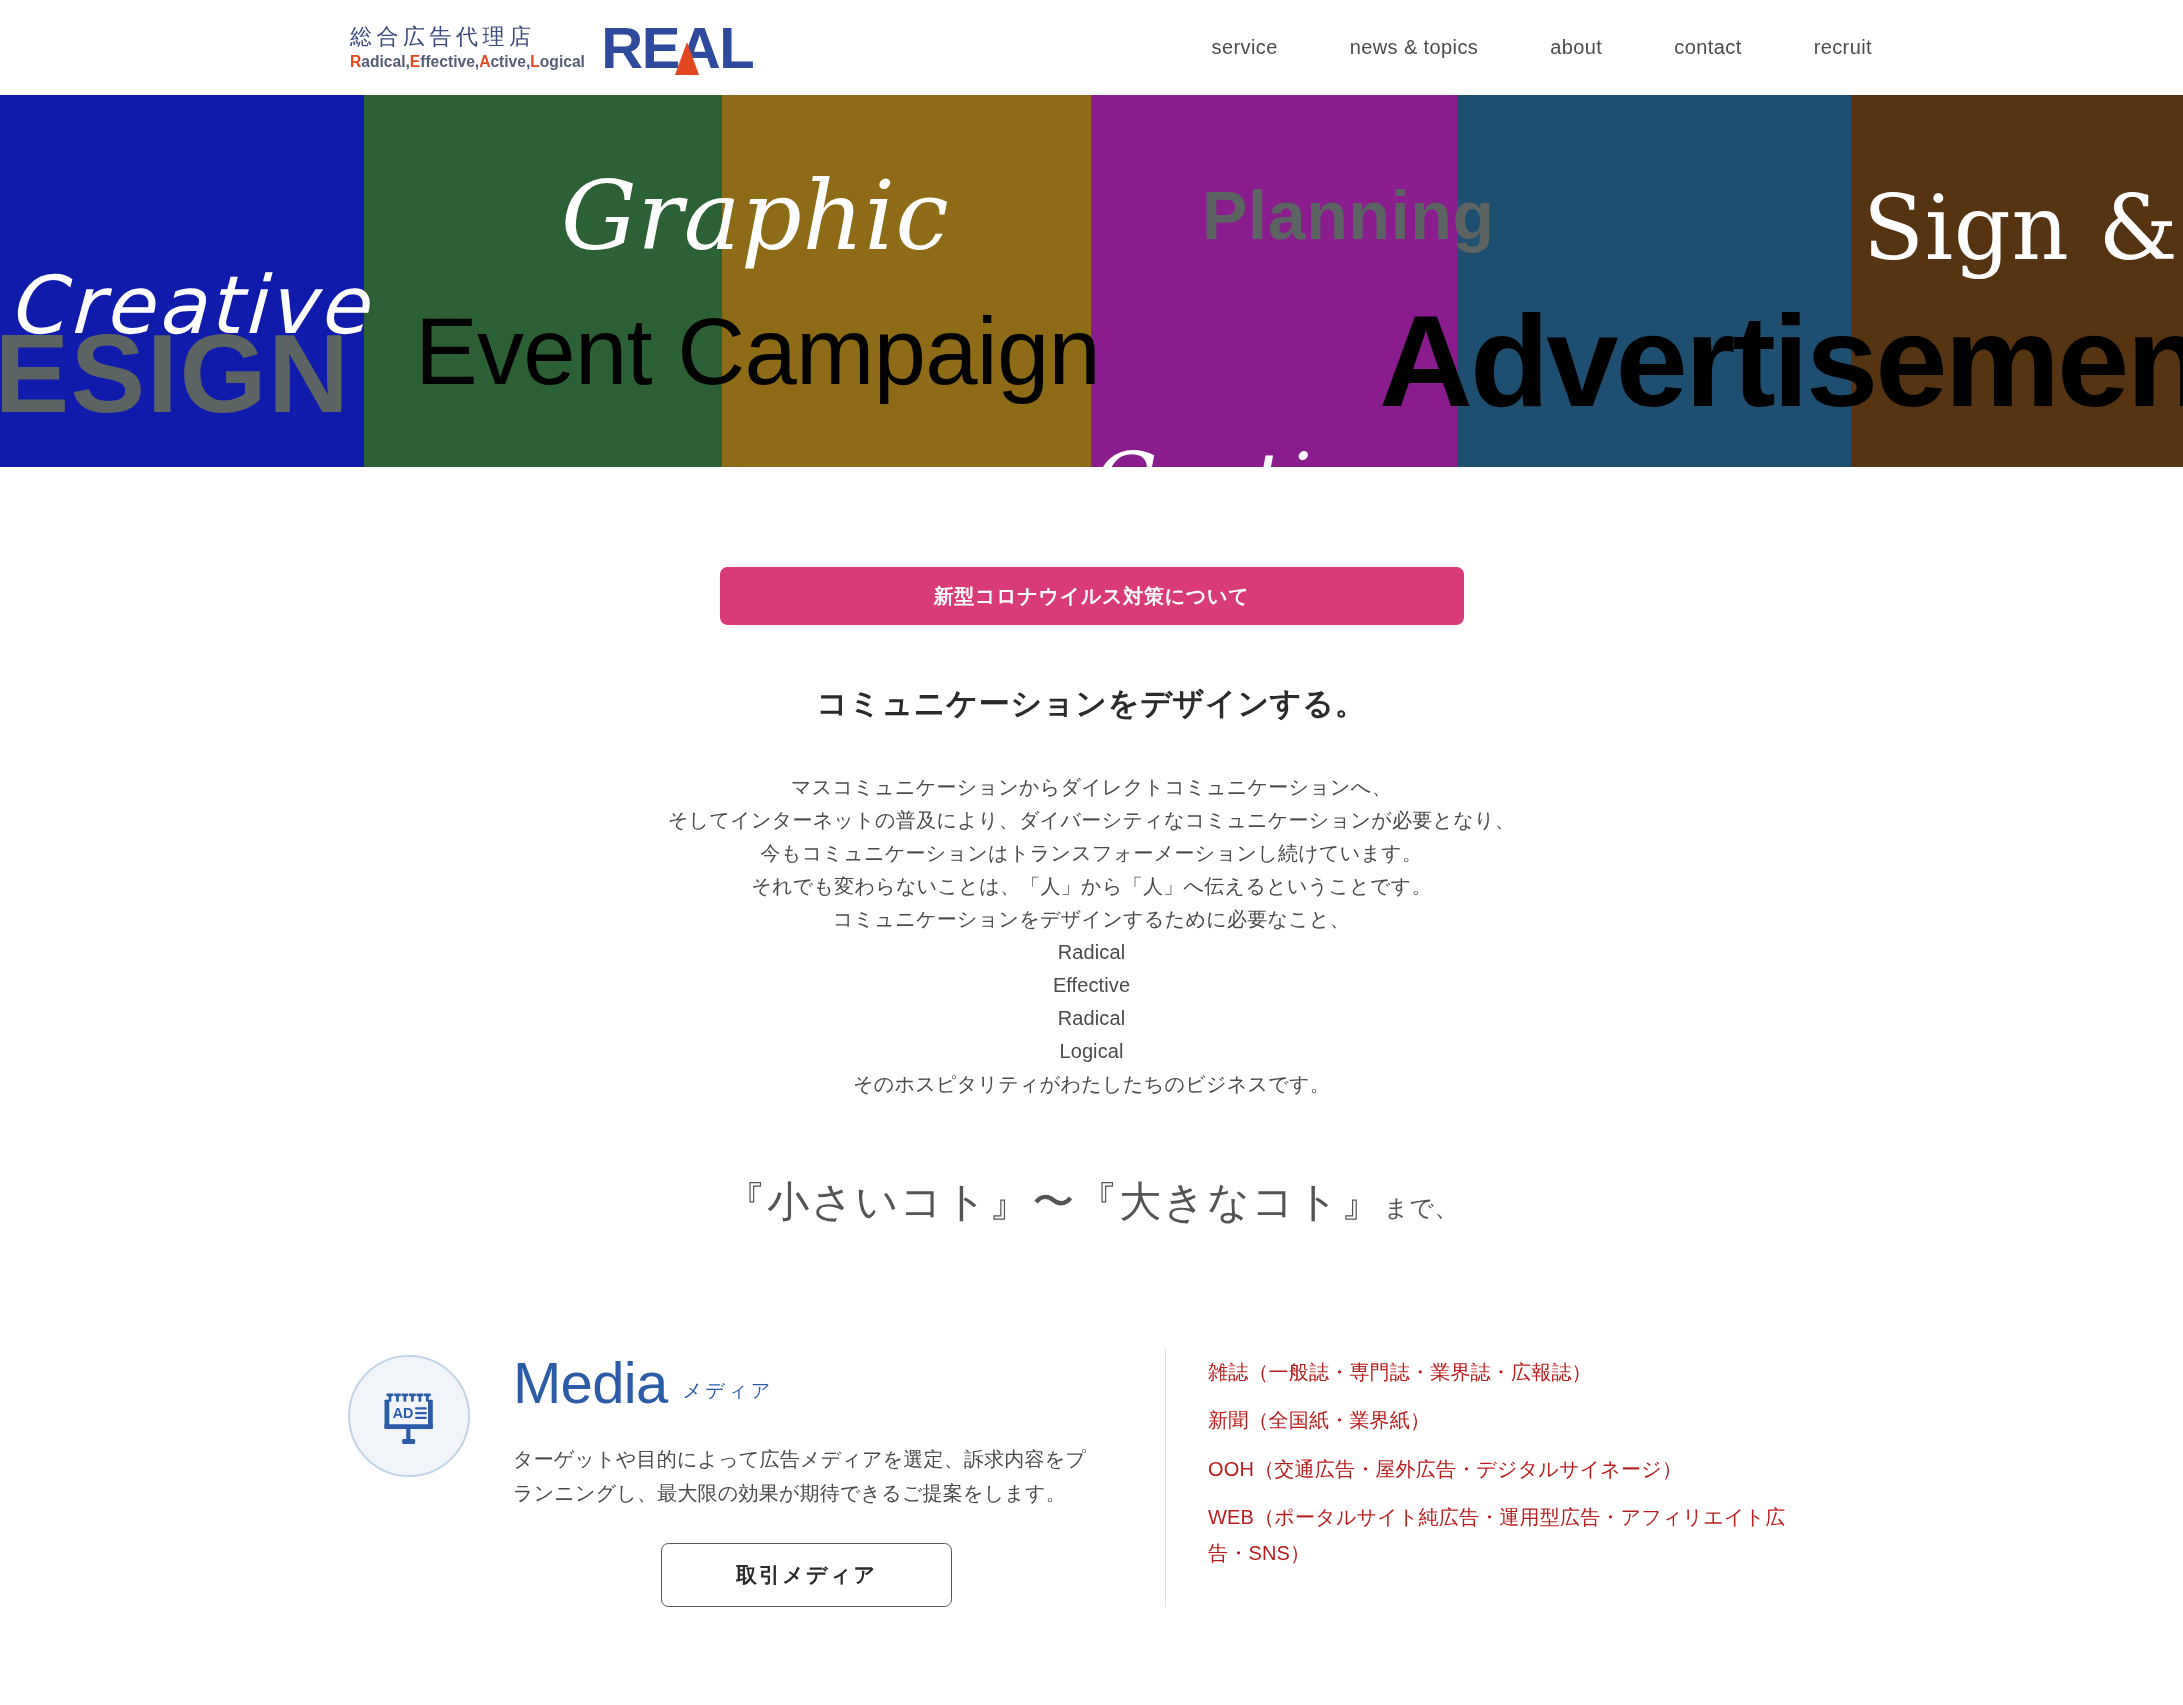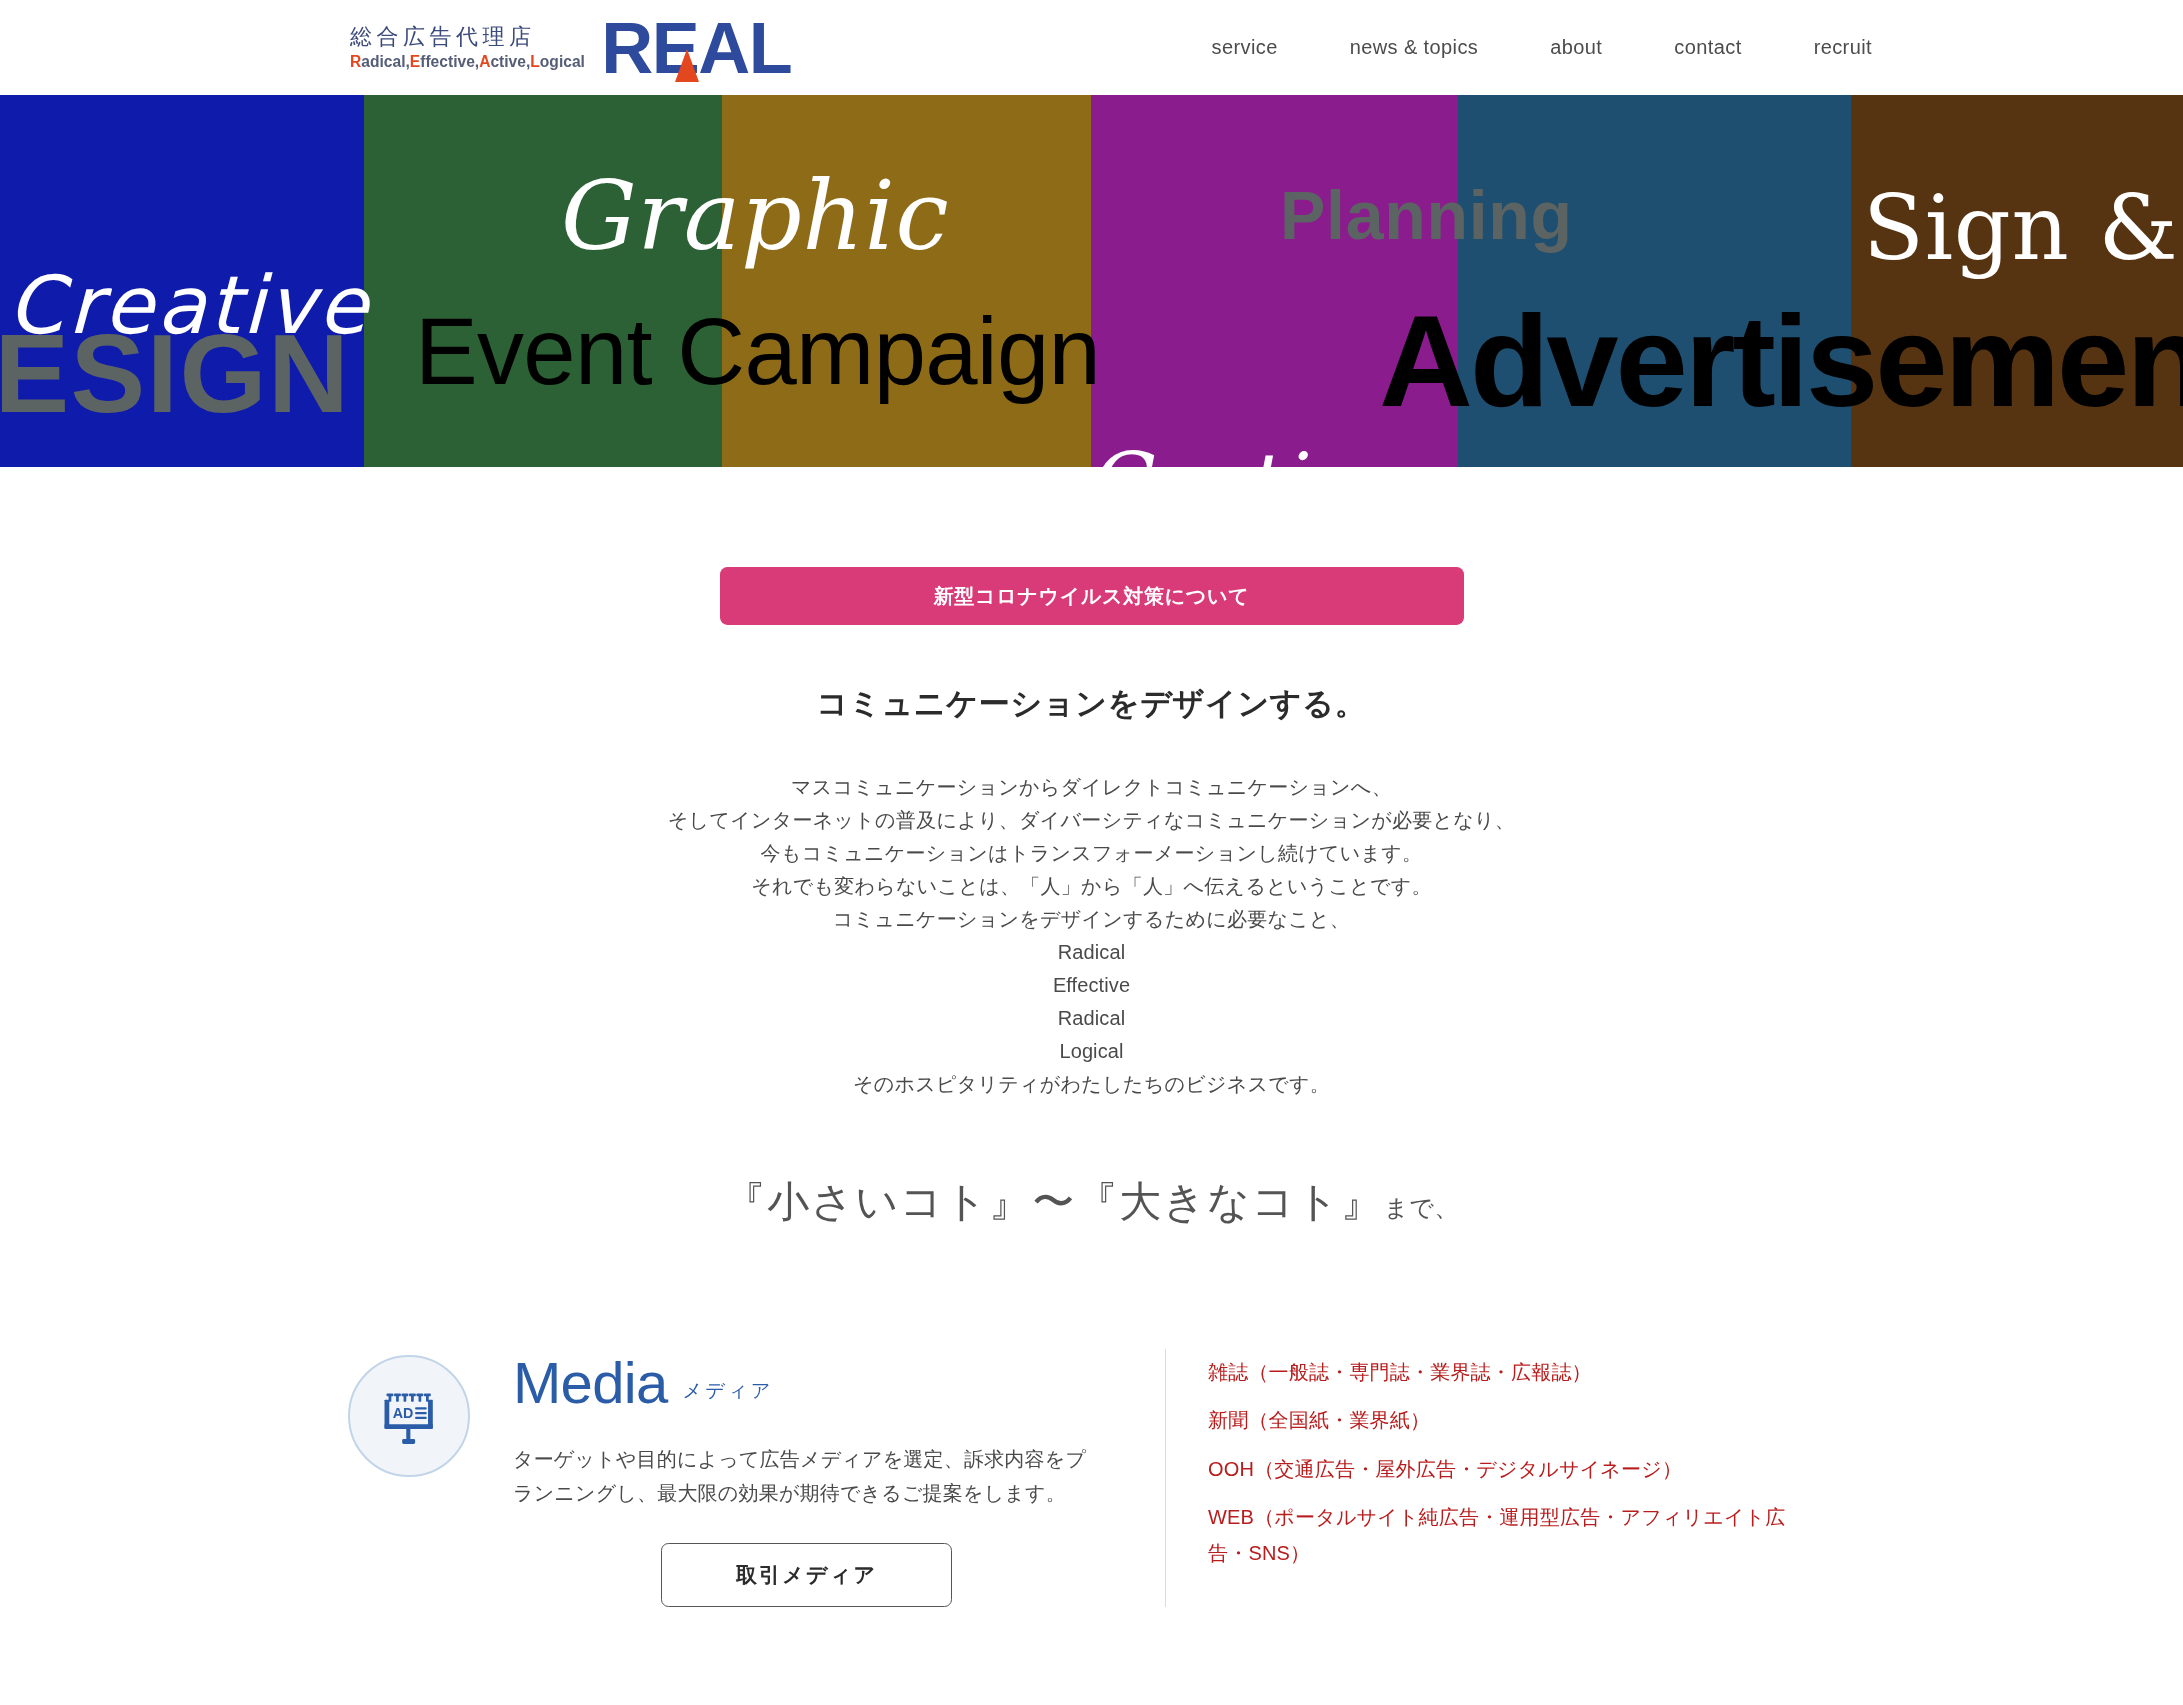--- a/index.html
+++ b/index.html
@@ -48,21 +48,21 @@
     line-height: 1.2;
     letter-spacing: 0px;
     white-space: nowrap;
     margin-top: 3px;
     font-weight: 700;
     color: #555d77;
   }
   .brand-jp-sub .hl { color: #e2471f; }
 
   .brand-logo {
-    font-size: 72px;
+    font-size: 58px;
     font-weight: 800;
     color: #2e4a9c;
     letter-spacing: -1.5px;
     line-height: 1;
     position: relative;
     font-family: "Liberation Sans", "DejaVu Sans", sans-serif;
   }
   .brand-logo .tri {
     position: absolute;
     left: 74px;
@@ -139,21 +139,21 @@
     letter-spacing: -0.7px;
   }
   .hw-salespromotion {
     left: 245px; top: 364px;
     font-size: 92px;
     color: #111111;
     font-family: "Liberation Serif", "DejaVu Serif", serif;
     letter-spacing: -0.7px;
   }
   .hw-planning {
-    left: 1280px; top: 86px;
+    left: 1202px; top: 86px;
     font-size: 68px;
     color: #5c6363;
     font-weight: 800;
     font-family: "Liberation Sans", sans-serif;
     letter-spacing: 0.7px;
   }
   .hw-casting {
     left: 1093px; top: 348px;
     font-size: 82px;
     color: #ffffff;

